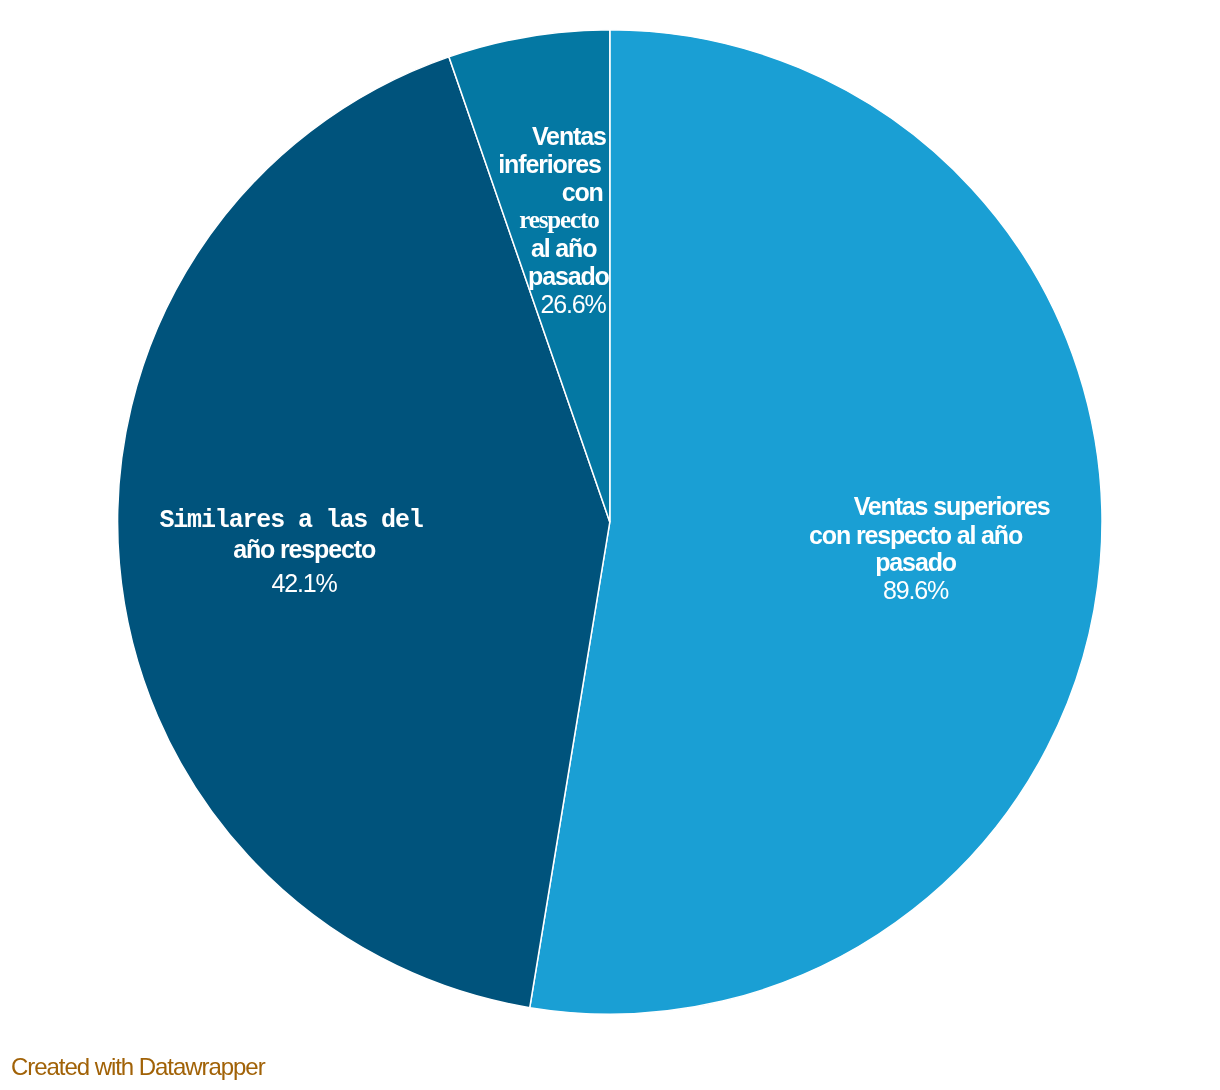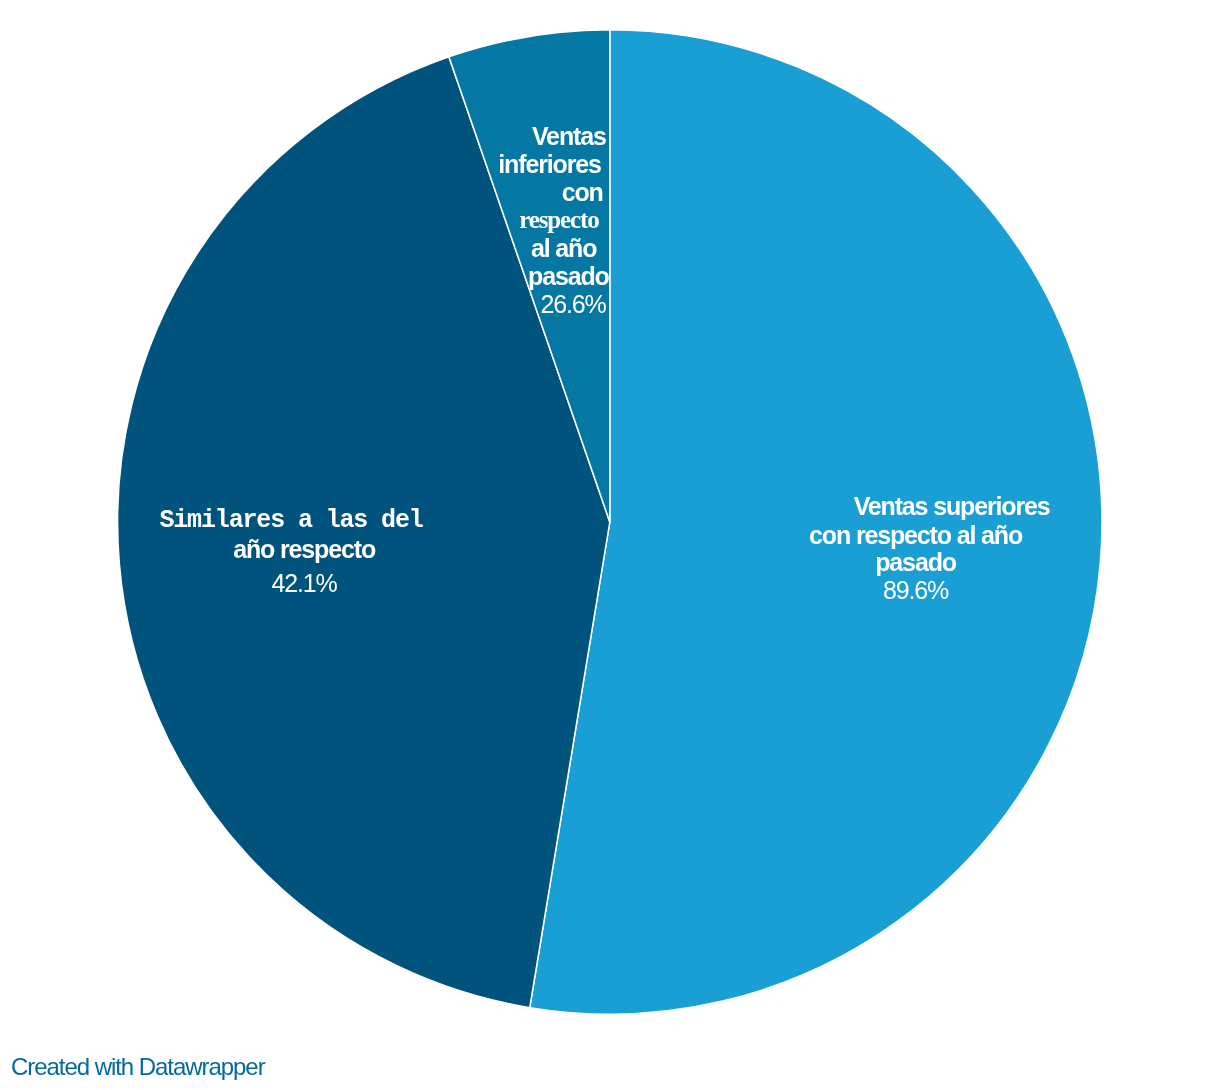--- a/index.html
+++ b/index.html
@@ -53,21 +53,21 @@
     line-height: 28px;
     transform: translate(-50%, -50%);
   }
   .label-line.value {
     font-weight: normal;
   }
   #footer-note {
     position: absolute;
     left: 11px;
     top: 1053px;
-    color: #0369a1;
+    color: #a16207;
     font-size: 24px;
     line-height: 28px;
     letter-spacing: -1.05px;
     white-space: nowrap;
     font-weight: normal;
   }
 </style>
 </head>
 <body>
 

